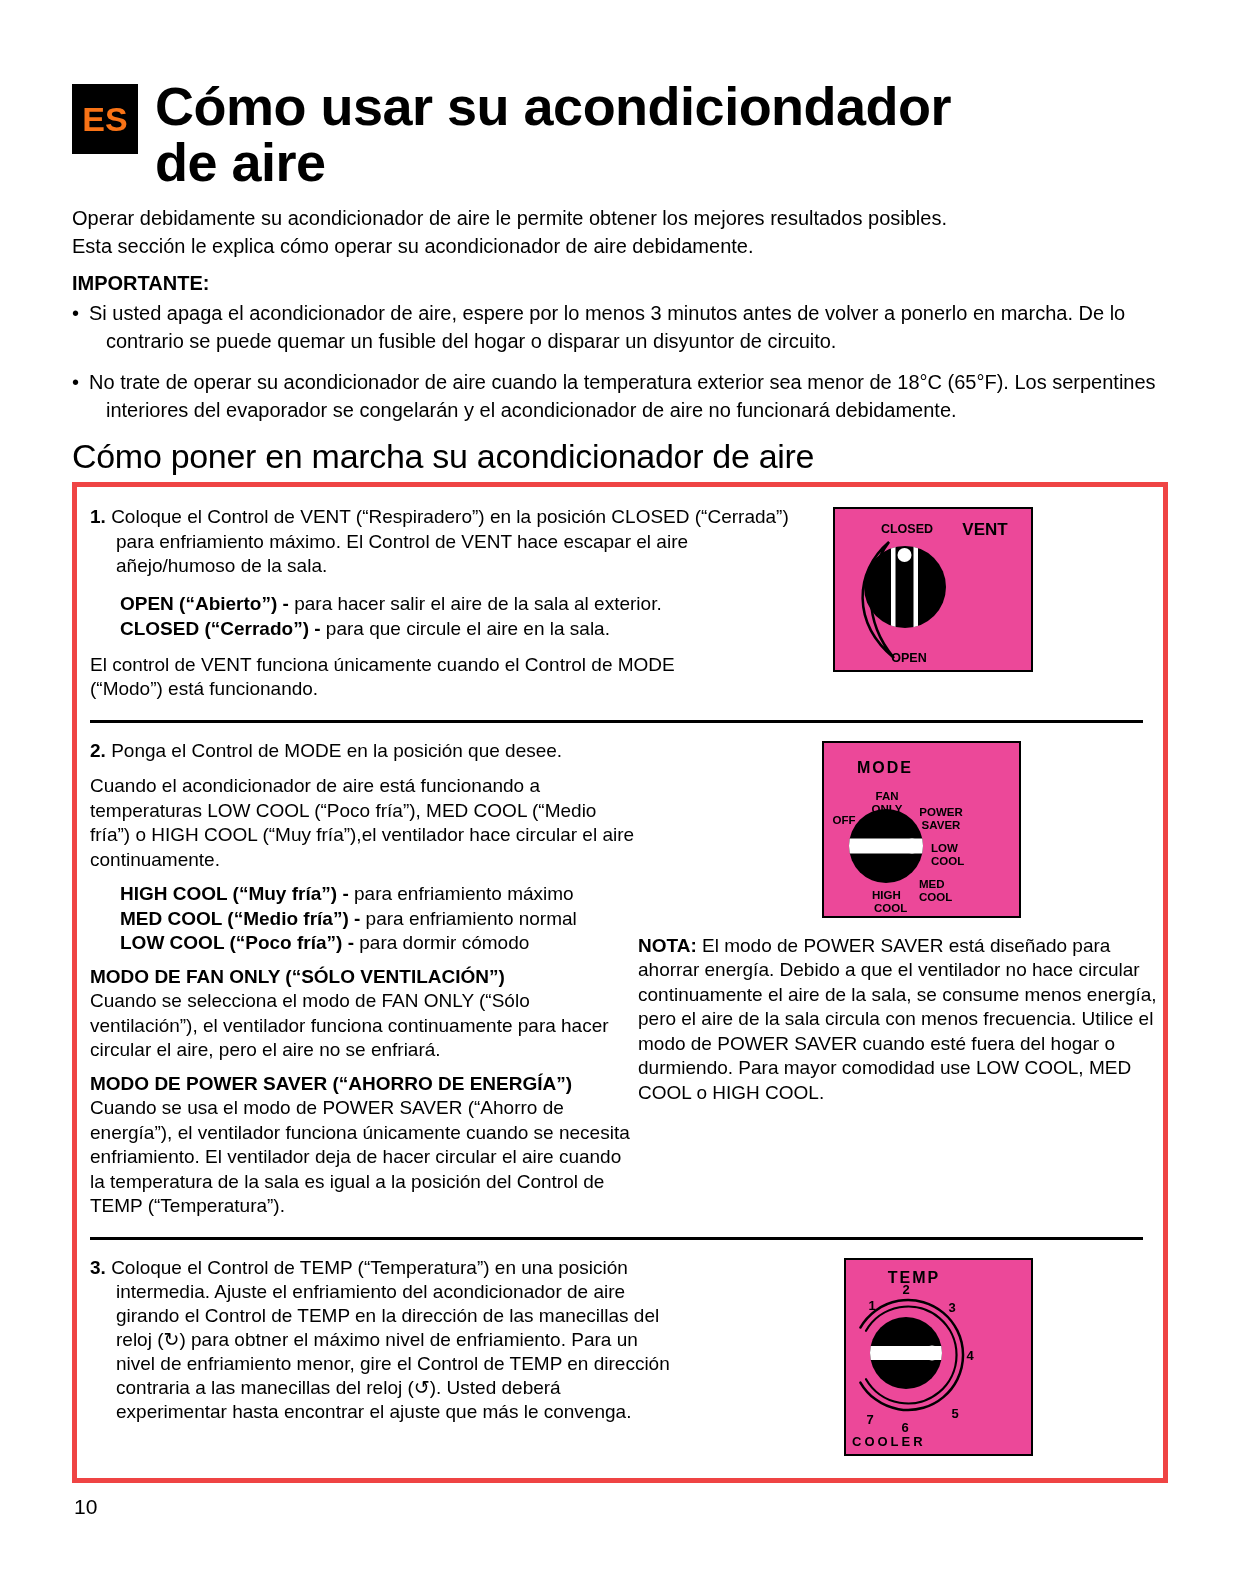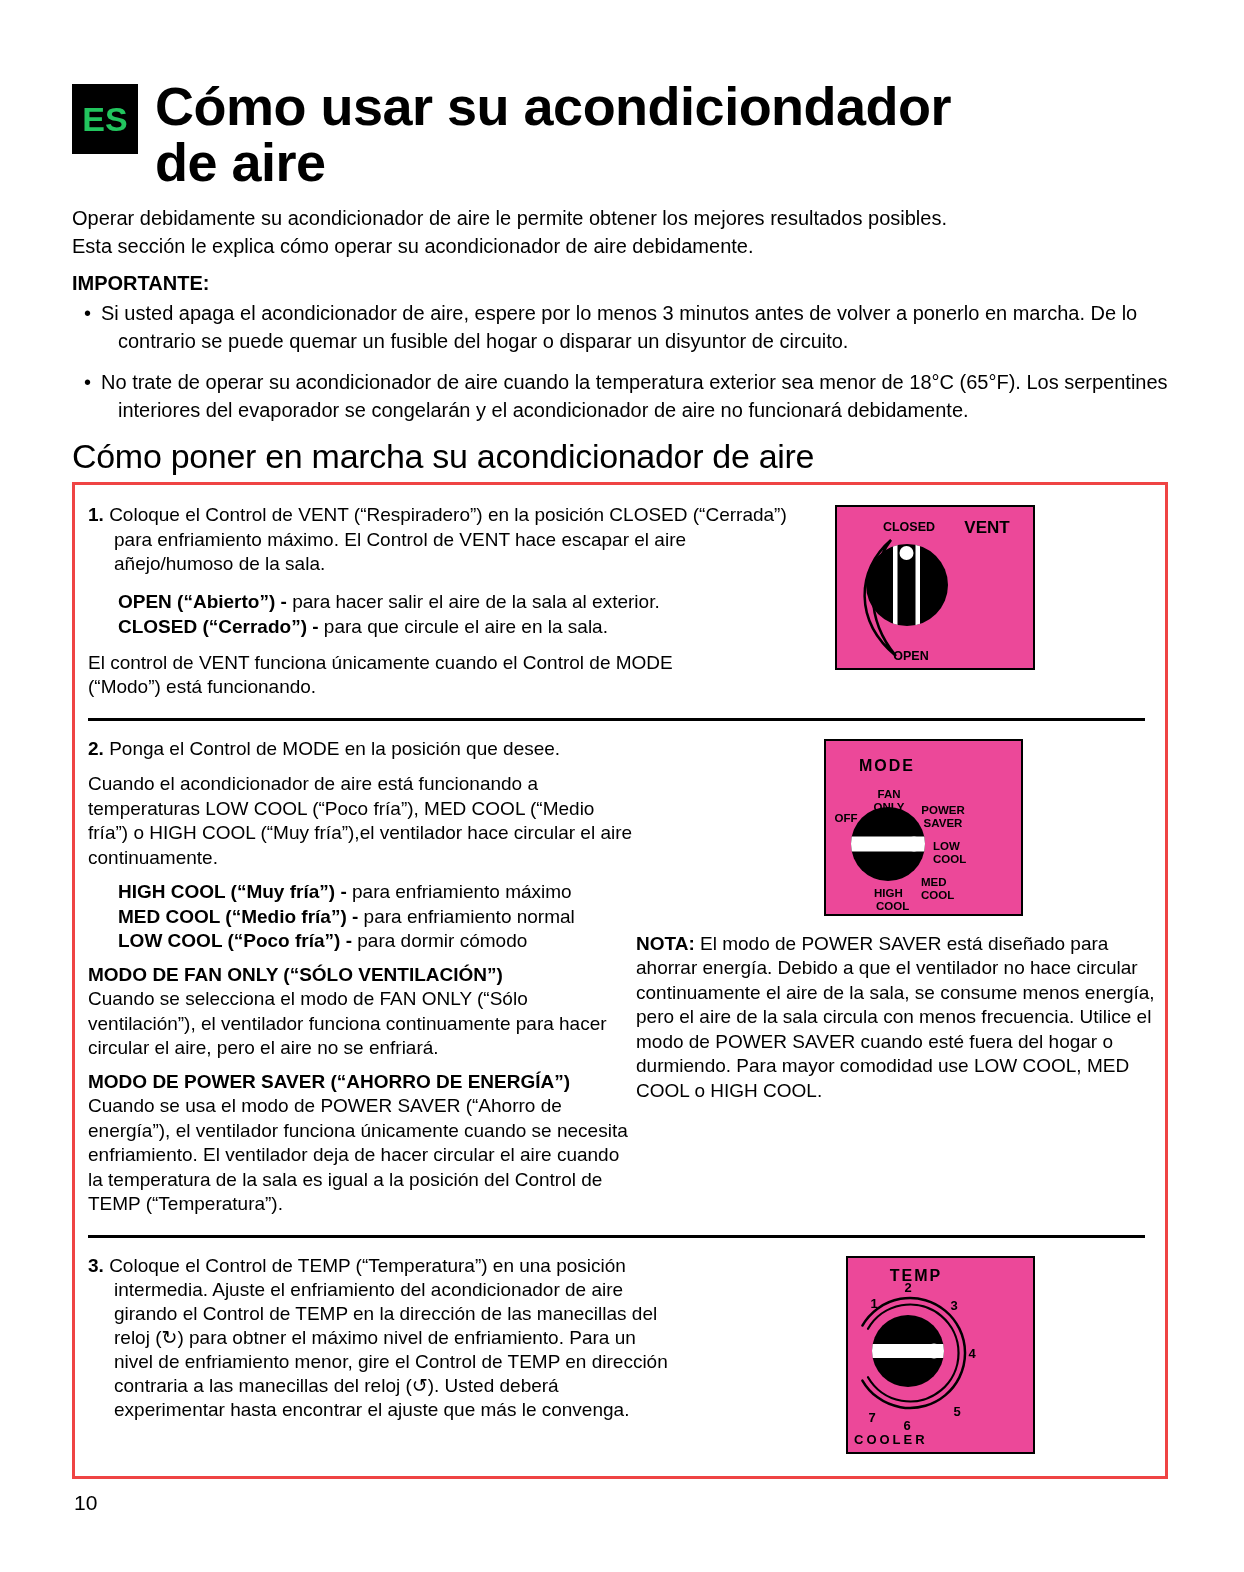--- a/index.html
+++ b/index.html
@@ -6,34 +6,34 @@
   body {
     width:1244px; height:1572px; overflow:hidden;
     font-family:"Liberation Sans","DejaVu Sans",sans-serif;
     color:#000; -webkit-font-smoothing:antialiased;
   }
   .page { box-sizing:border-box; width:1244px; height:1572px; padding:78px 76px 0 72px; position:relative; }
 
   
   .title-row { display:flex; align-items:flex-start; gap:17px; }
   .lang-badge {
-    flex:0 0 auto; width:66px; height:70px; background:#000; color:#22c55e;
+    flex:0 0 auto; width:66px; height:70px; background:#000; color:#f97316;
     display:flex; align-items:center; justify-content:center;
     font-size:34px; font-weight:bold; margin-top:6px;
   }
   h1 { margin:0; font-size:54px; line-height:56px; font-weight:bold; letter-spacing:-0.5px; }
   .intro { margin:14px 0 0 0; font-size:20px; line-height:28px; }
   .important-label { margin:12px 0 2px 0; font-size:20px; font-weight:bold; }
   ul.important-list { list-style:none; margin:4px 0 0 0; padding:0; font-size:20px; line-height:28px; }
-  ul.important-list li { padding-left:34px; text-indent:-34px; margin:0 0 13px 12px; }
+  ul.important-list li { padding-left:34px; text-indent:-34px; margin:0 0 13px 0; }
   ul.important-list .blt { margin-right:10px; }
   h2 { margin:10px 0 0 0; font-size:34px; line-height:38px; font-weight:normal; letter-spacing:-0.3px; }
 
   
-  .main-box { border:3px solid #ef4444; margin-top:7px; padding:18px 0 14px 0; background:#fff; }
+  .main-box { border:5px solid #ef4444; margin-top:7px; padding:18px 0 14px 0; background:#fff; }
   .divider { border:none; border-top:3px solid #000; margin:18px 20px 16px 13px; }
 
   .step { font-size:19px; line-height:24.5px; }
   .hang { margin:0; padding-left:26px; text-indent:-26px; }
 
   
   .step-1 { display:flex; padding-left:13px; }
   .step1-text { width:700px; flex:0 0 auto; }
   .step1-sub { margin:13px 0 11px 30px; }
   .step1-sub p { margin:1px 0; }

